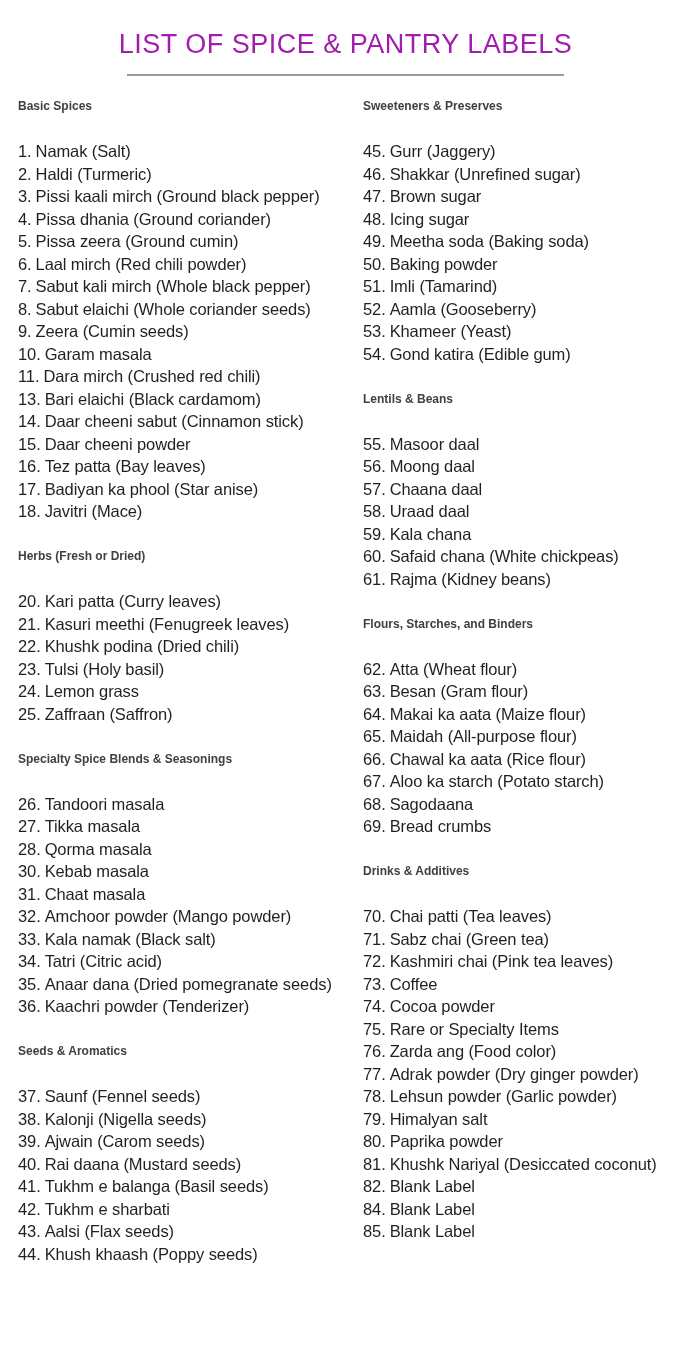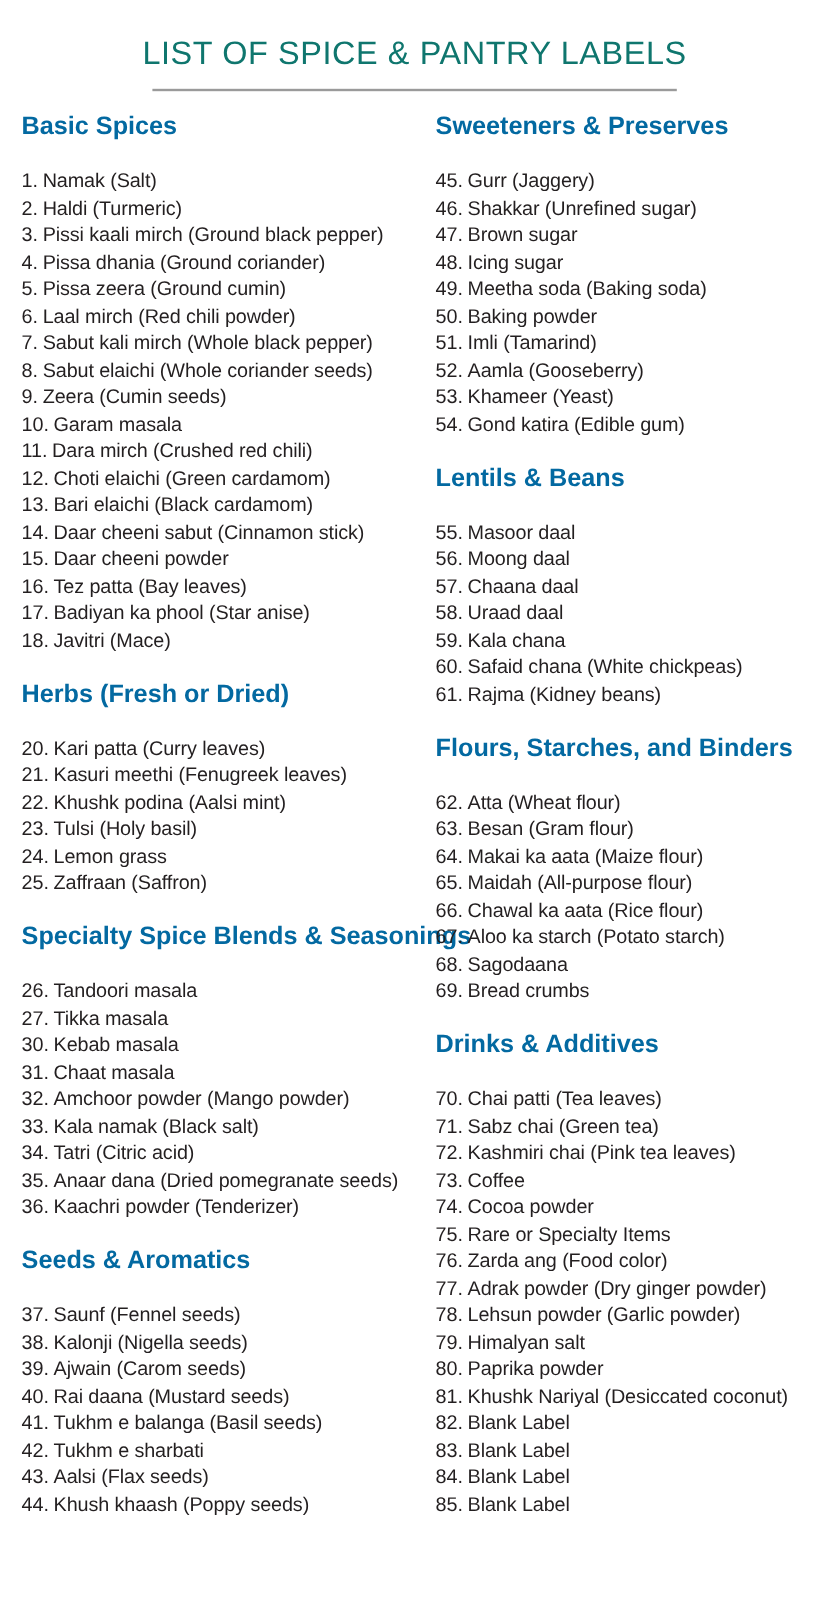--- a/index.html
+++ b/index.html
@@ -18,21 +18,21 @@
     .title {
       position: absolute;
       left: 0;
       top: 27px;
       width: 691px;
       text-align: center;
       font-family: "Liberation Sans", sans-serif;
       font-size: 27px;
       letter-spacing: 0.5px;
       font-weight: 400;
-      color: #0f766e;
+      color: #a21caf;
       margin: 0;
       line-height: 34px;
     }
     .divider {
       position: absolute;
       left: 127px;
       top: 74px;
       width: 437px;
       height: 2px;
       background: #9a9a9a;
@@ -40,26 +40,26 @@
     .col {
       position: absolute;
       top: 95px;
     }
     .col-left { left: 18px; width: 340px; }
     .col-right { left: 363px; width: 328px; }
     .section { margin: 0; }
     .section-heading {
       font-family: "Liberation Sans", sans-serif;
       font-weight: 700;
-      font-size: 21px;
+      font-size: 12px;
       line-height: 22.5px;
       height: 22.5px;
       margin: 0 0 22.5px 0;
       white-space: nowrap;
-      color: #0369a1;
+      color: #404040;
     }
     .items {
       list-style: none;
       margin: 0 0 22.5px 0;
       padding: 0;
     }
     .item {
       font-family: "Liberation Sans", sans-serif;
       font-size: 16.5px;
       line-height: 22.5px;
@@ -84,45 +84,45 @@
         <li class="item"><span class="num">2.</span><span class="txt">Haldi (Turmeric)</span></li>
         <li class="item"><span class="num">3.</span><span class="txt">Pissi kaali mirch (Ground black pepper)</span></li>
         <li class="item"><span class="num">4.</span><span class="txt">Pissa dhania (Ground coriander)</span></li>
         <li class="item"><span class="num">5.</span><span class="txt">Pissa zeera (Ground cumin)</span></li>
         <li class="item"><span class="num">6.</span><span class="txt">Laal mirch (Red chili powder)</span></li>
         <li class="item"><span class="num">7.</span><span class="txt">Sabut kali mirch (Whole black pepper)</span></li>
         <li class="item"><span class="num">8.</span><span class="txt">Sabut elaichi (Whole coriander seeds)</span></li>
         <li class="item"><span class="num">9.</span><span class="txt">Zeera (Cumin seeds)</span></li>
         <li class="item"><span class="num">10.</span><span class="txt">Garam masala</span></li>
         <li class="item"><span class="num">11.</span><span class="txt">Dara mirch (Crushed red chili)</span></li>
-        <li class="item"><span class="num">12.</span><span class="txt">Choti elaichi (Green cardamom)</span></li>
         <li class="item"><span class="num">13.</span><span class="txt">Bari elaichi (Black cardamom)</span></li>
         <li class="item"><span class="num">14.</span><span class="txt">Daar cheeni sabut (Cinnamon stick)</span></li>
         <li class="item"><span class="num">15.</span><span class="txt">Daar cheeni powder</span></li>
         <li class="item"><span class="num">16.</span><span class="txt">Tez patta (Bay leaves)</span></li>
         <li class="item"><span class="num">17.</span><span class="txt">Badiyan ka phool (Star anise)</span></li>
         <li class="item"><span class="num">18.</span><span class="txt">Javitri (Mace)</span></li>
       </ul>
     </section>
     <section class="section">
       <h2 class="section-heading">Herbs (Fresh or Dried)</h2>
       <ul class="items">
         <li class="item"><span class="num">20.</span><span class="txt">Kari patta (Curry leaves)</span></li>
         <li class="item"><span class="num">21.</span><span class="txt">Kasuri meethi (Fenugreek leaves)</span></li>
-        <li class="item"><span class="num">22.</span><span class="txt">Khushk podina (Aalsi mint)</span></li>
+        <li class="item"><span class="num">22.</span><span class="txt">Khushk podina (Dried chili)</span></li>
         <li class="item"><span class="num">23.</span><span class="txt">Tulsi (Holy basil)</span></li>
         <li class="item"><span class="num">24.</span><span class="txt">Lemon grass</span></li>
         <li class="item"><span class="num">25.</span><span class="txt">Zaffraan (Saffron)</span></li>
       </ul>
     </section>
     <section class="section">
       <h2 class="section-heading">Specialty Spice Blends &amp; Seasonings</h2>
       <ul class="items">
         <li class="item"><span class="num">26.</span><span class="txt">Tandoori masala</span></li>
         <li class="item"><span class="num">27.</span><span class="txt">Tikka masala</span></li>
+        <li class="item"><span class="num">28.</span><span class="txt">Qorma masala</span></li>
         <li class="item"><span class="num">30.</span><span class="txt">Kebab masala</span></li>
         <li class="item"><span class="num">31.</span><span class="txt">Chaat masala</span></li>
         <li class="item"><span class="num">32.</span><span class="txt">Amchoor powder (Mango powder)</span></li>
         <li class="item"><span class="num">33.</span><span class="txt">Kala namak (Black salt)</span></li>
         <li class="item"><span class="num">34.</span><span class="txt">Tatri (Citric acid)</span></li>
         <li class="item"><span class="num">35.</span><span class="txt">Anaar dana (Dried pomegranate seeds)</span></li>
         <li class="item"><span class="num">36.</span><span class="txt">Kaachri powder (Tenderizer)</span></li>
       </ul>
     </section>
     <section class="section">
@@ -189,18 +189,17 @@
         <li class="item"><span class="num">73.</span><span class="txt">Coffee</span></li>
         <li class="item"><span class="num">74.</span><span class="txt">Cocoa powder</span></li>
         <li class="item"><span class="num">75.</span><span class="txt">Rare or Specialty Items</span></li>
         <li class="item"><span class="num">76.</span><span class="txt">Zarda ang (Food color)</span></li>
         <li class="item"><span class="num">77.</span><span class="txt">Adrak powder (Dry ginger powder)</span></li>
         <li class="item"><span class="num">78.</span><span class="txt">Lehsun powder (Garlic powder)</span></li>
         <li class="item"><span class="num">79.</span><span class="txt">Himalyan salt</span></li>
         <li class="item"><span class="num">80.</span><span class="txt">Paprika powder</span></li>
         <li class="item"><span class="num">81.</span><span class="txt">Khushk Nariyal (Desiccated coconut)</span></li>
         <li class="item"><span class="num">82.</span><span class="txt">Blank Label</span></li>
-        <li class="item"><span class="num">83.</span><span class="txt">Blank Label</span></li>
         <li class="item"><span class="num">84.</span><span class="txt">Blank Label</span></li>
         <li class="item"><span class="num">85.</span><span class="txt">Blank Label</span></li>
       </ul>
     </section>
   </div>
 
 </body></html>

